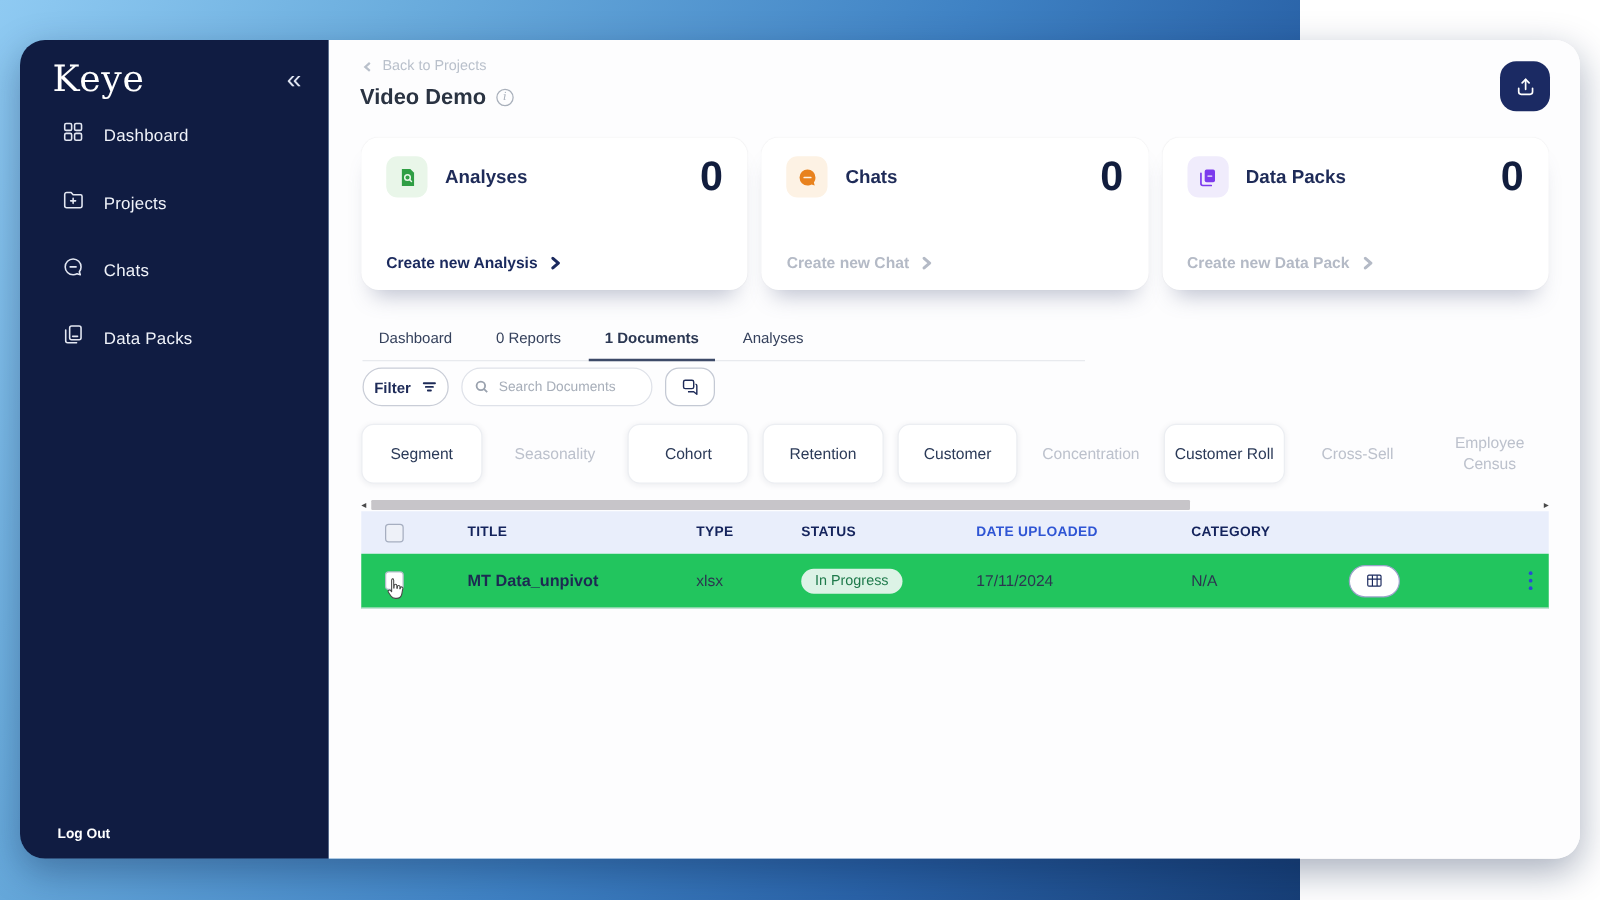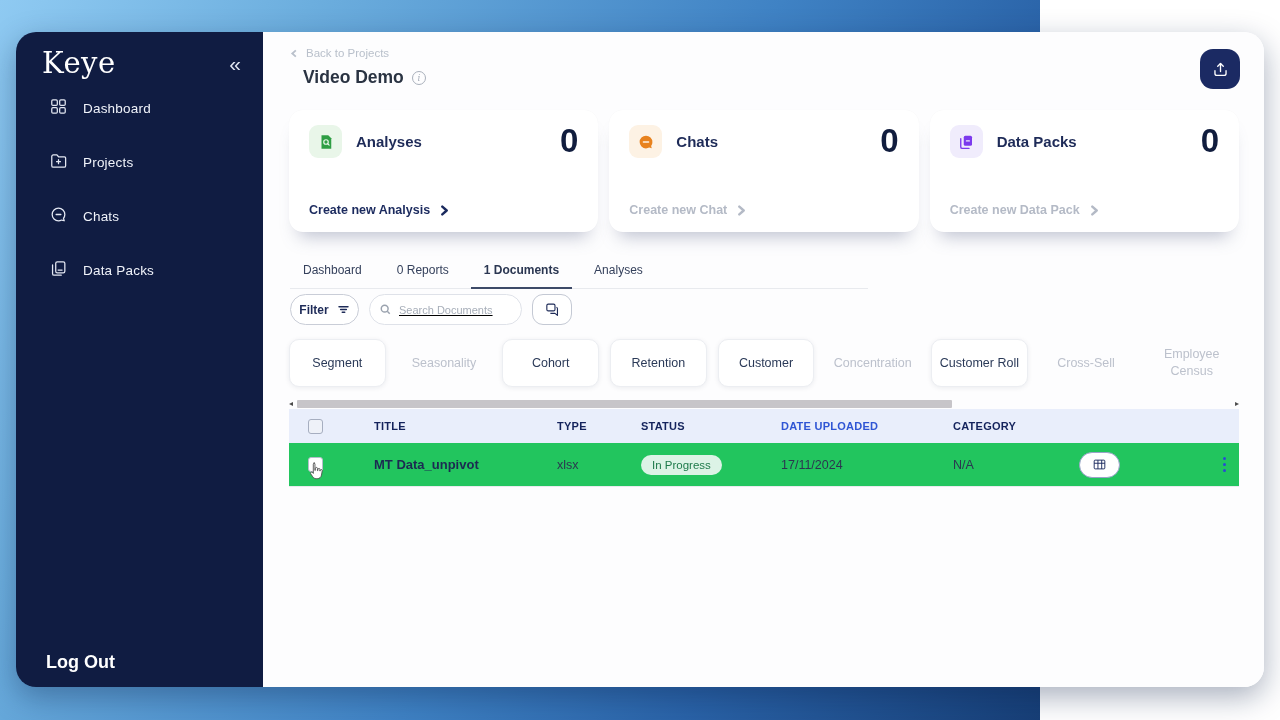--- a/index.html
+++ b/index.html
@@ -20,30 +20,30 @@
 
   
   .sidebar { position:relative; width:247px; background:#101c42; flex:0 0 247px; }
   .logo-row { position:absolute; left:26px; right:18px; top:14px; display:flex; align-items:center; justify-content:space-between; }
   .logo { font-family:"DejaVu Serif", serif; font-size:29px; color:#ffffff; letter-spacing:.5px; }
   .collapse { color:#dfe4f0; font-size:21px; cursor:pointer; line-height:1; padding:2px 4px; }
   .nav { position:absolute; left:0; right:0; top:49px; }
   .nav-item { height:54px; display:flex; align-items:center; padding-left:33px; cursor:pointer; }
   .nav-item svg { width:19px; height:19px; stroke:#e3e7f2; fill:none; stroke-width:1.6; stroke-linecap:round; stroke-linejoin:round; }
   .nav-item span.lbl { margin-left:15px; color:#f0f3fa; font-size:13.5px; letter-spacing:.2px; }
-  .logout { position:absolute; left:30px; bottom:14px; color:#ffffff; font-size:18px; font-weight:700; cursor:pointer; }
+  .logout { position:absolute; left:30px; bottom:14px; color:#ffffff; font-size:11px; font-weight:700; cursor:pointer; }
 
   
   .main { position:relative; flex:1; background:#fdfdfe; }
 
   .back-link { position:absolute; left:27px; top:15px; display:flex; align-items:center; gap:7px;
     color:#b9c0cb; font-size:11.5px; cursor:pointer; }
   .back-link svg { width:9px; height:9px; stroke:#b9c0cb; fill:none; stroke-width:2; }
   .page-title-row { position:absolute; left:25px; top:35px; display:flex; align-items:center; gap:8px; }
-  .page-title { font-size:17.5px; font-weight:700; color:#2a3342;margin-left:15px; }
+  .page-title { font-size:17.5px; font-weight:700; color:#2a3342; }
   .info-icon { width:14px; height:14px; border:1.3px solid #a9b0bb; border-radius:50%; color:#a9b0bb;
     font-size:9px; display:flex; align-items:center; justify-content:center; font-family:"DejaVu Serif",serif; font-style:italic; }
 
   .upload-btn { position:absolute; right:24px; top:17px; width:40px; height:40px; border-radius:13px;
     background:#1b2a63; display:flex; align-items:center; justify-content:center; cursor:pointer; }
   .upload-btn svg { width:19px; height:19px; stroke:#ffffff; fill:none; stroke-width:1.7; stroke-linecap:round; stroke-linejoin:round; }
 
   
   .cards { position:absolute; left:26px; right:25px; top:78px; display:flex; gap:11px; }
   .card { position:relative; flex:1; height:122px; background:#ffffff; border-radius:14px; padding:15px 20px;
@@ -67,21 +67,21 @@
   .tab { padding:9px 13px 10px; font-size:12px; color:#35415c; cursor:pointer; white-space:nowrap; }
   .tab.active { font-weight:700; color:#2b3752; border-bottom:2px solid #3d4a68; margin-bottom:-1px; }
 
   
   .toolbar { position:absolute; left:27px; top:262px; display:flex; align-items:center; gap:10px; }
   .filter-btn { width:69px; height:31px; border:1px solid #c9cdd7; border-radius:17px; background:#fff;
     display:flex; align-items:center; justify-content:center; gap:8px; cursor:pointer; }
   .filter-btn .f-lbl { font-size:12px; font-weight:700; color:#1e2b58; }
   .filter-btn svg { width:13px; height:13px; stroke:#1e2b58; stroke-width:1.9; stroke-linecap:round; fill:none; }
   .search-box { width:153px; height:31px; border:1px solid #dfe2e9; border-radius:17px; background:#fff;
-    display:flex; align-items:center; padding:0 9px; gap:7px;text-decoration:underline; }
+    display:flex; align-items:center; padding:0 9px; gap:7px; }
   .search-box svg { width:13px; height:13px; stroke:#9aa2ae; stroke-width:1.8; fill:none; flex:0 0 auto; }
   .search-box input { border:none; outline:none; width:100%; font-size:11px; color:#3a4559; font-family:"Liberation Sans",sans-serif; background:transparent; }
   .search-box input::placeholder { color:#a7aeb9; }
   .forum-btn { width:40px; height:31px; border:1px solid #c4c9d4; border-radius:11px; background:#fff;
     display:flex; align-items:center; justify-content:center; cursor:pointer; }
   .forum-btn svg { width:17px; height:17px; stroke:#1e2b58; stroke-width:1.6; fill:none; stroke-linejoin:round; }
 
   
   .chips { position:absolute; left:26px; right:25px; top:307px; display:flex; gap:11px; height:48px; }
   .chip { flex:1; display:flex; align-items:center; justify-content:center; text-align:center;

